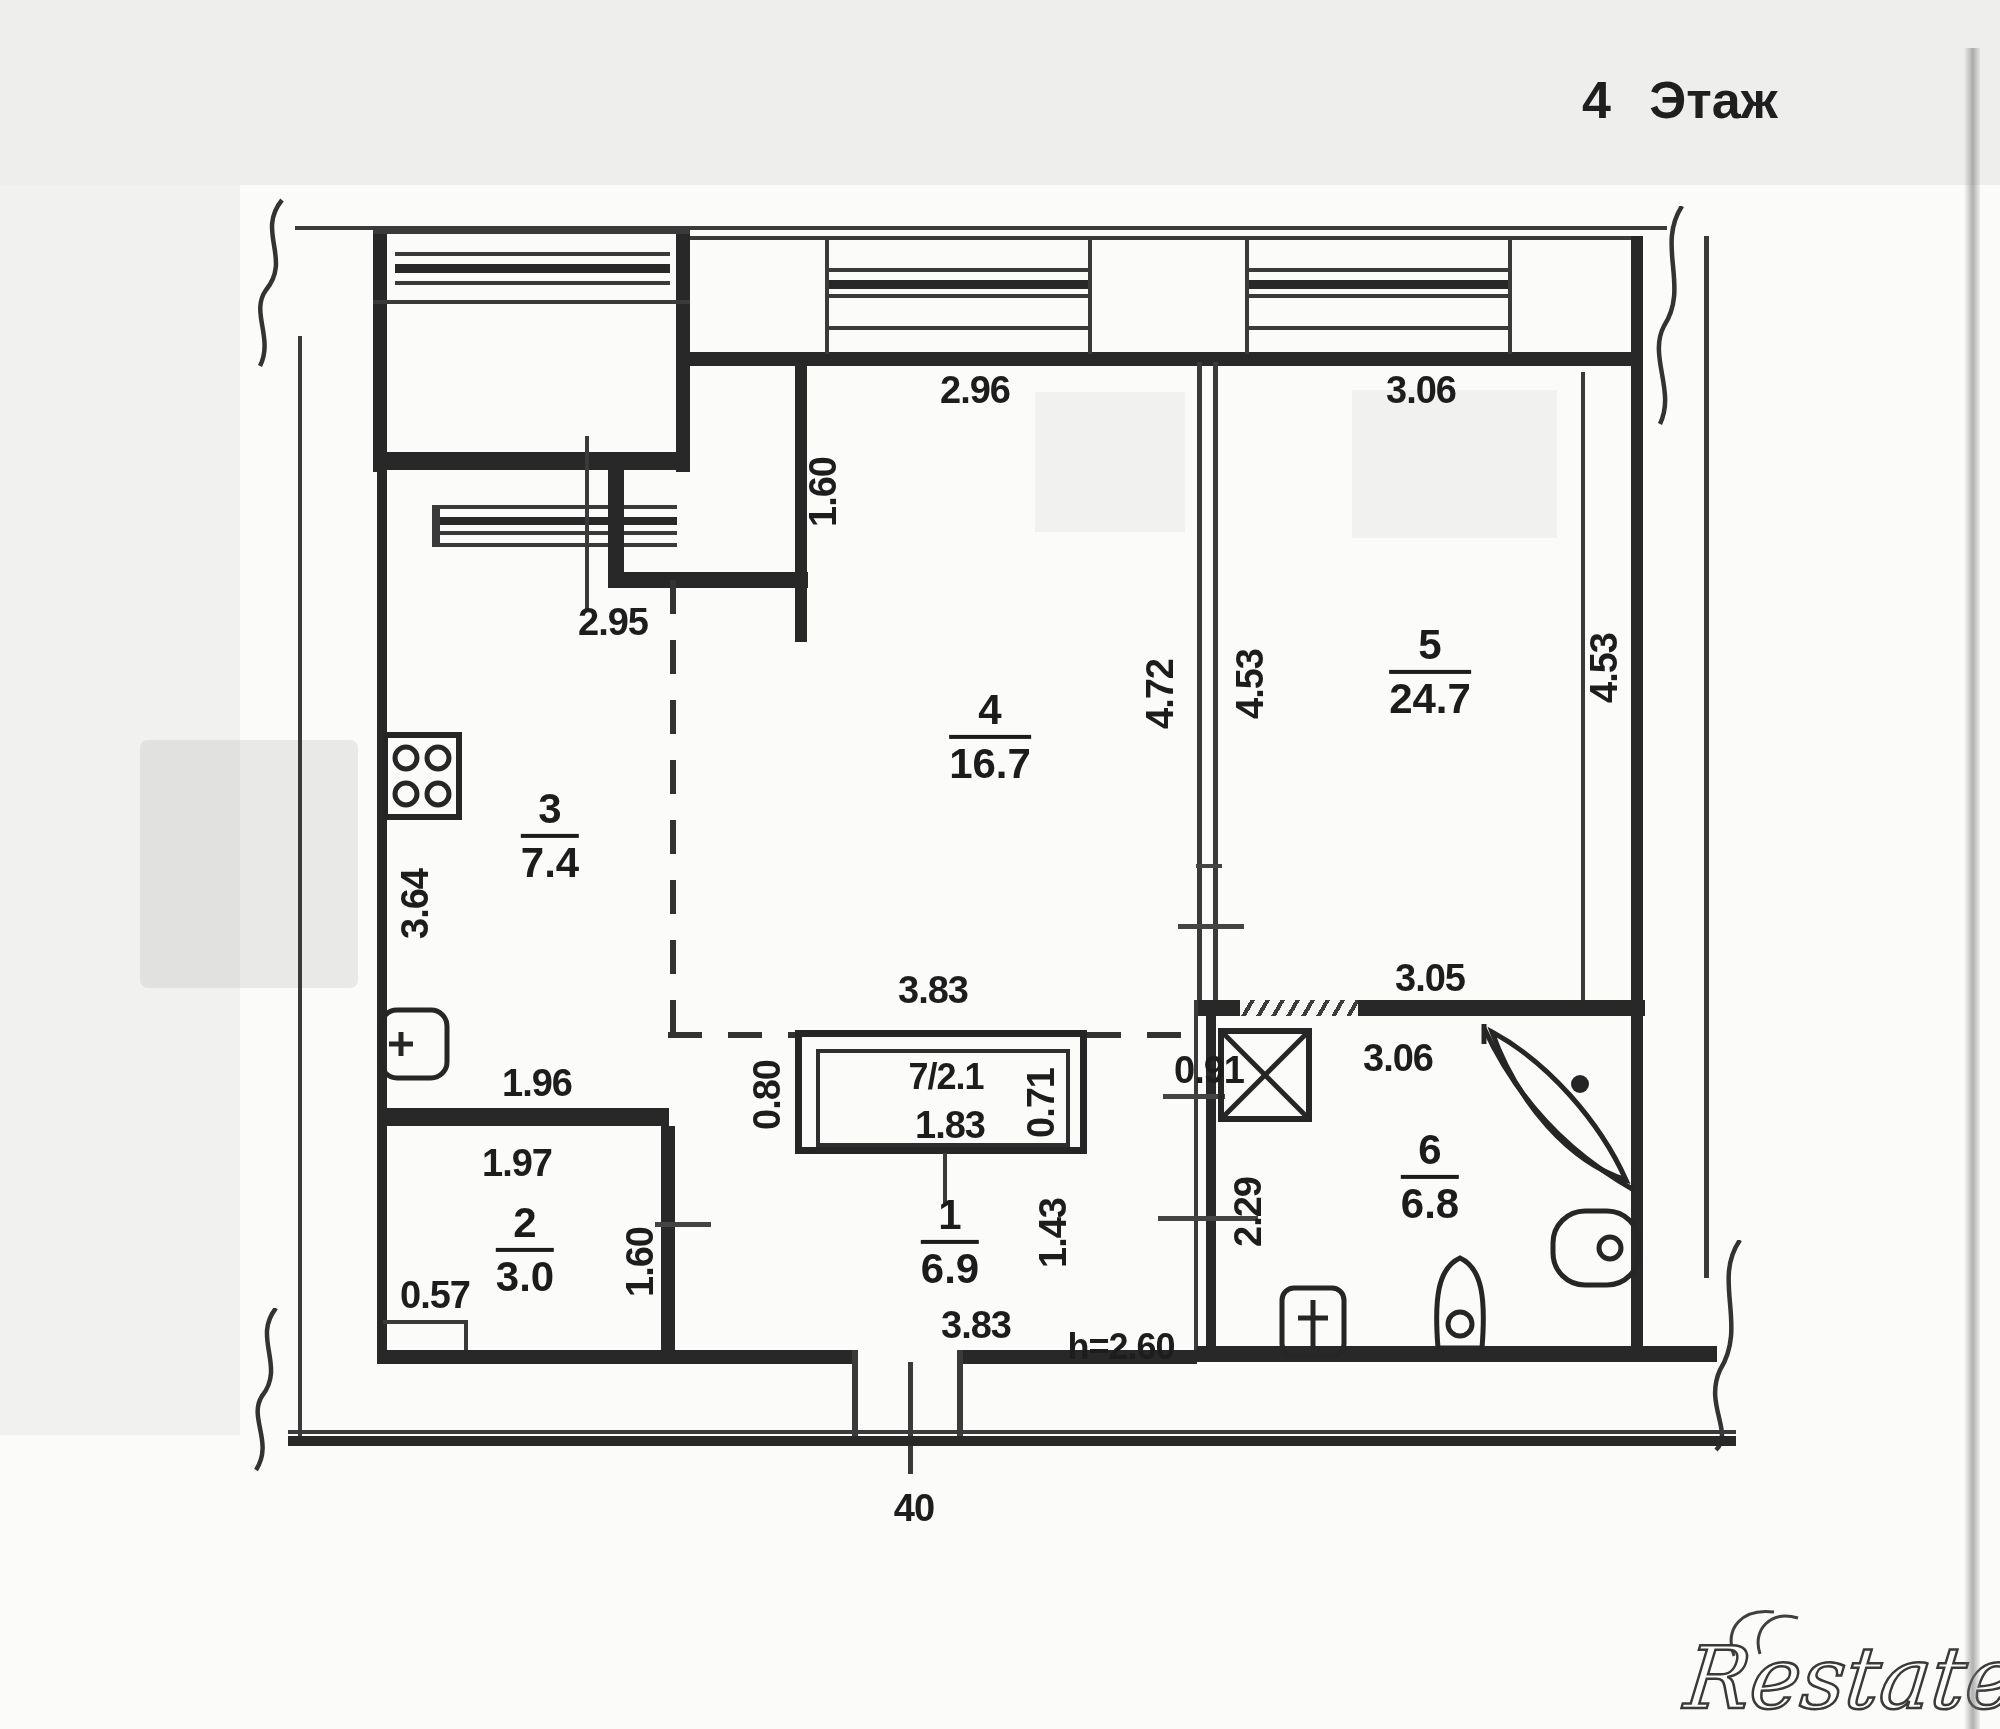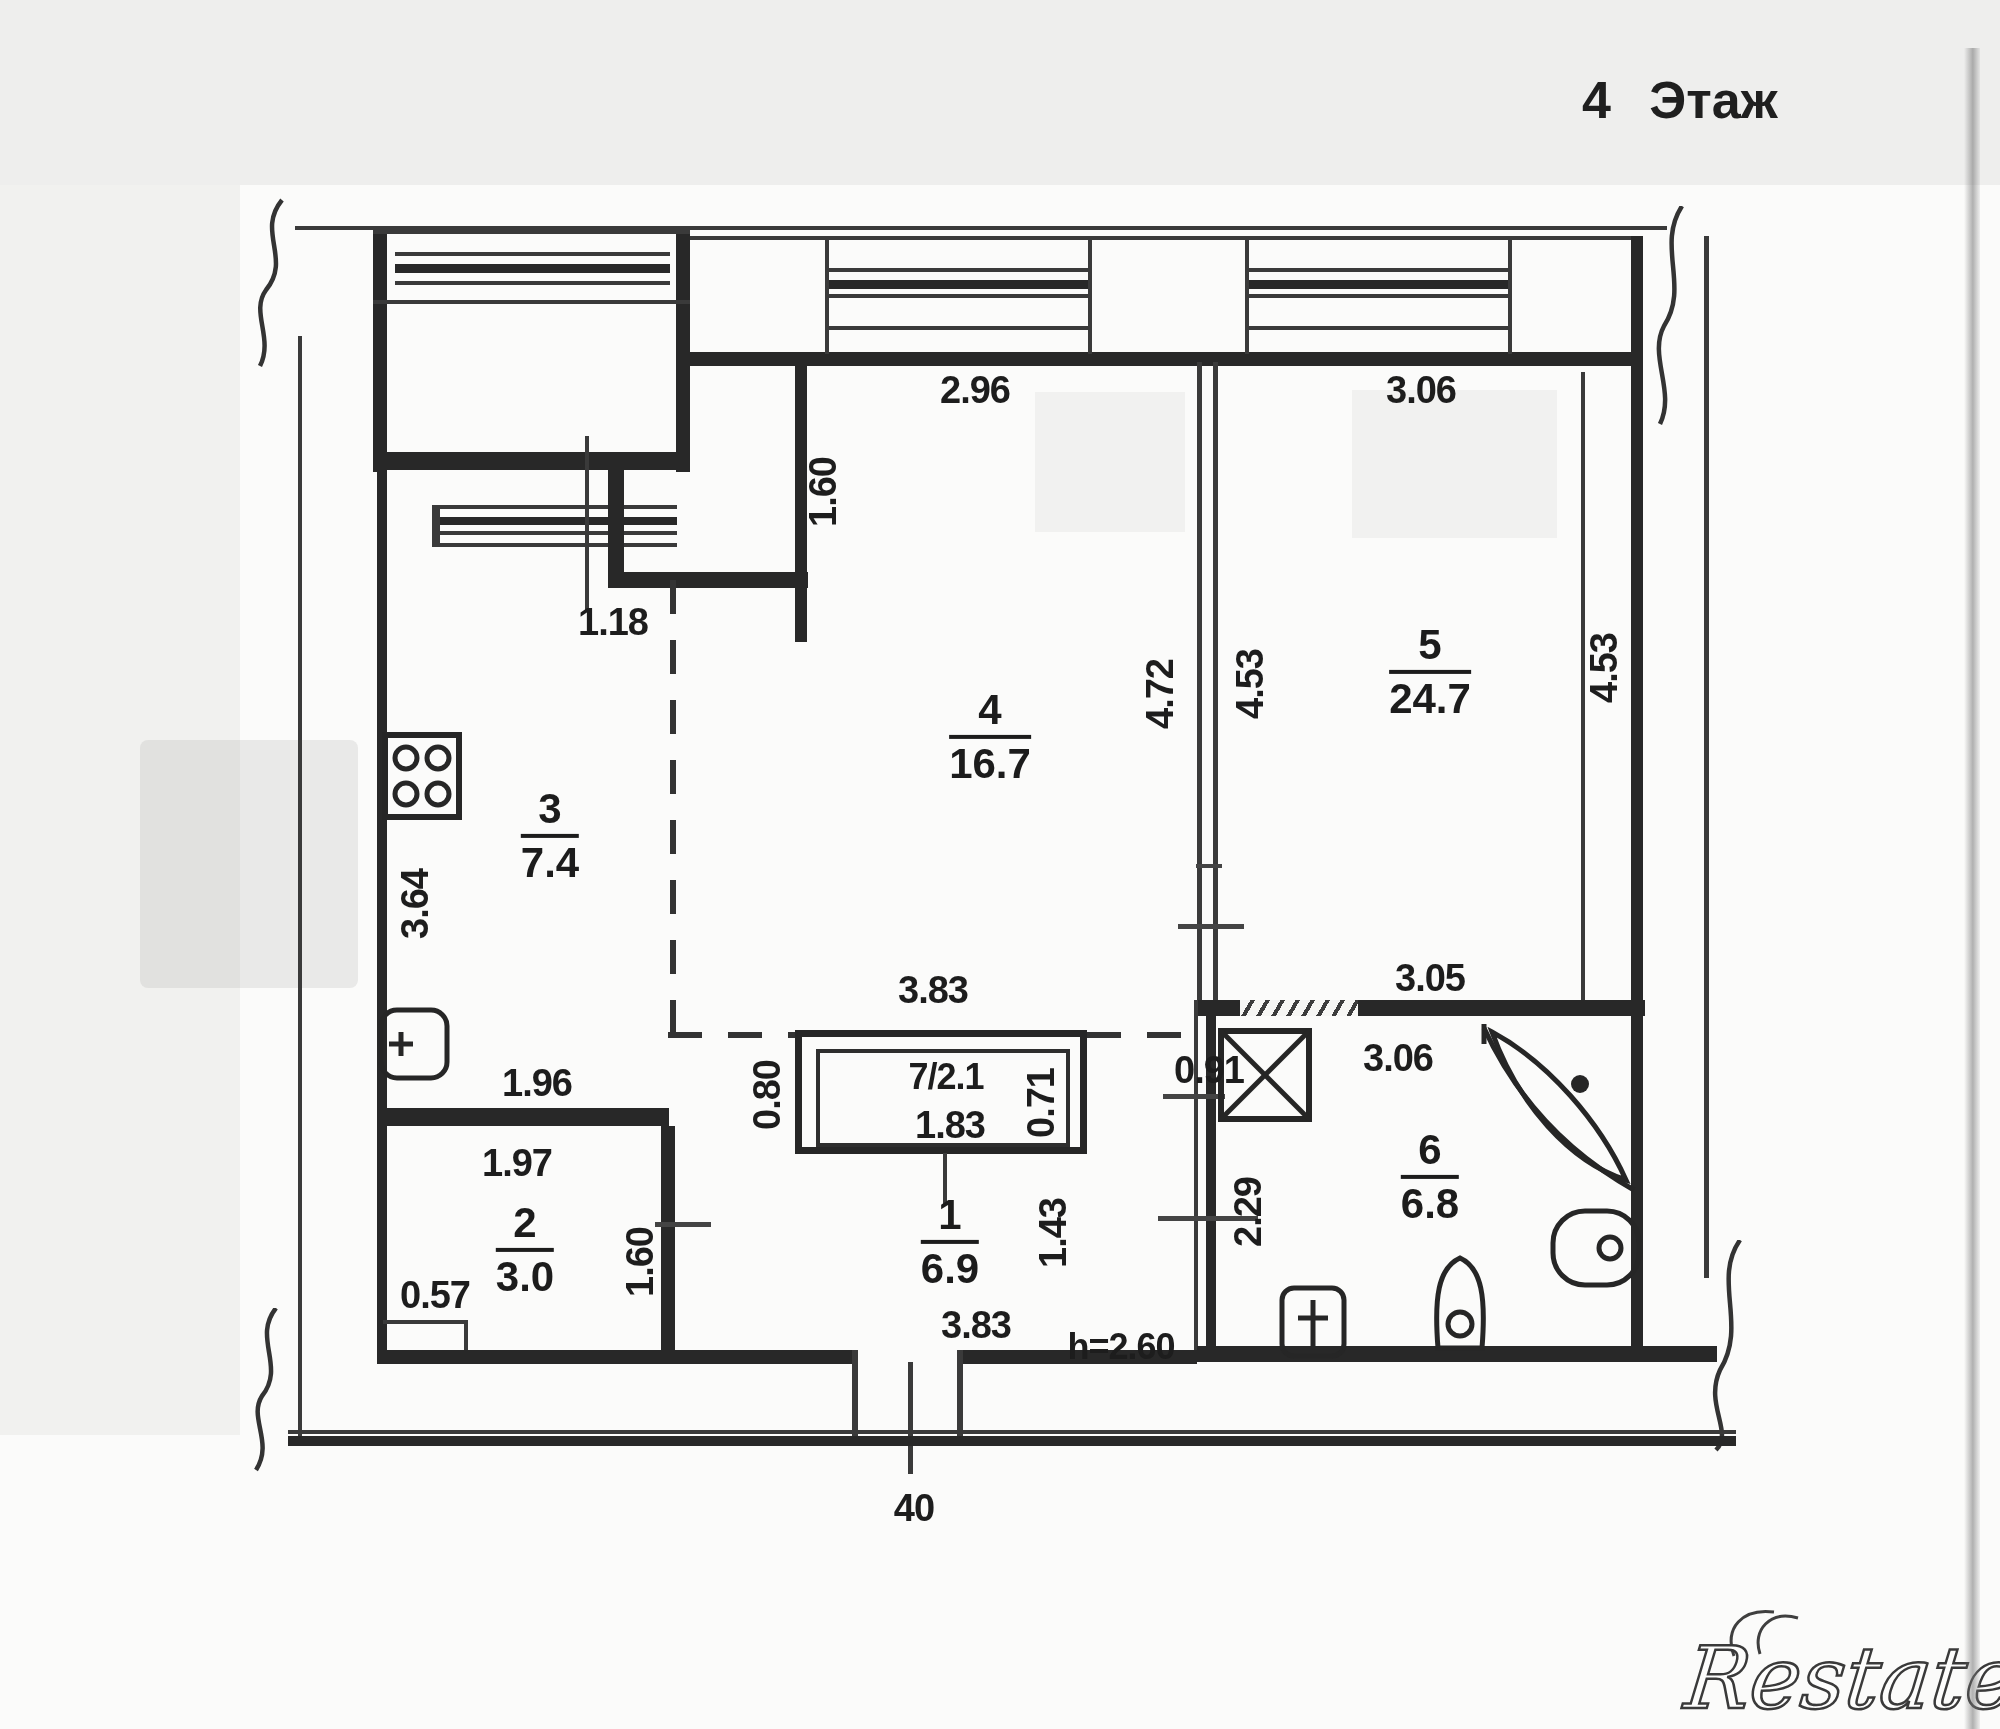--- a/index.html
+++ b/index.html
@@ -198,21 +198,21 @@
   </div>
   <div class="room" style="left:1430px;top:1177px;">
     <span class="num">6</span>
     <span class="area">6.8</span>
   </div>
   <div class="dim small" style="left:946px;top:1077px;">7/2.1</div>
 
   <div class="dim" style="left:975px;top:390px;">2.96</div>
   <div class="dim" style="left:1421px;top:390px;">3.06</div>
   <div class="dim rot" style="left:823px;top:492px;">1.60</div>
-  <div class="dim" style="left:613px;top:622px;">1.18</div>
+  <div class="dim" style="left:613px;top:622px;">2.95</div>
   <div class="dim rot" style="left:1160px;top:694px;">4.72</div>
   <div class="dim rot" style="left:1250px;top:684px;">4.53</div>
   <div class="dim rot" style="left:1604px;top:668px;">4.53</div>
   <div class="dim rot" style="left:415px;top:904px;">3.64</div>
   <div class="dim" style="left:933px;top:990px;">3.83</div>
   <div class="dim" style="left:537px;top:1083px;">1.96</div>
   <div class="dim" style="left:517px;top:1163px;">1.97</div>
   <div class="dim" style="left:435px;top:1295px;">0.57</div>
   <div class="dim rot" style="left:640px;top:1262px;">1.60</div>
   <div class="dim rot" style="left:767px;top:1095px;">0.80</div>

